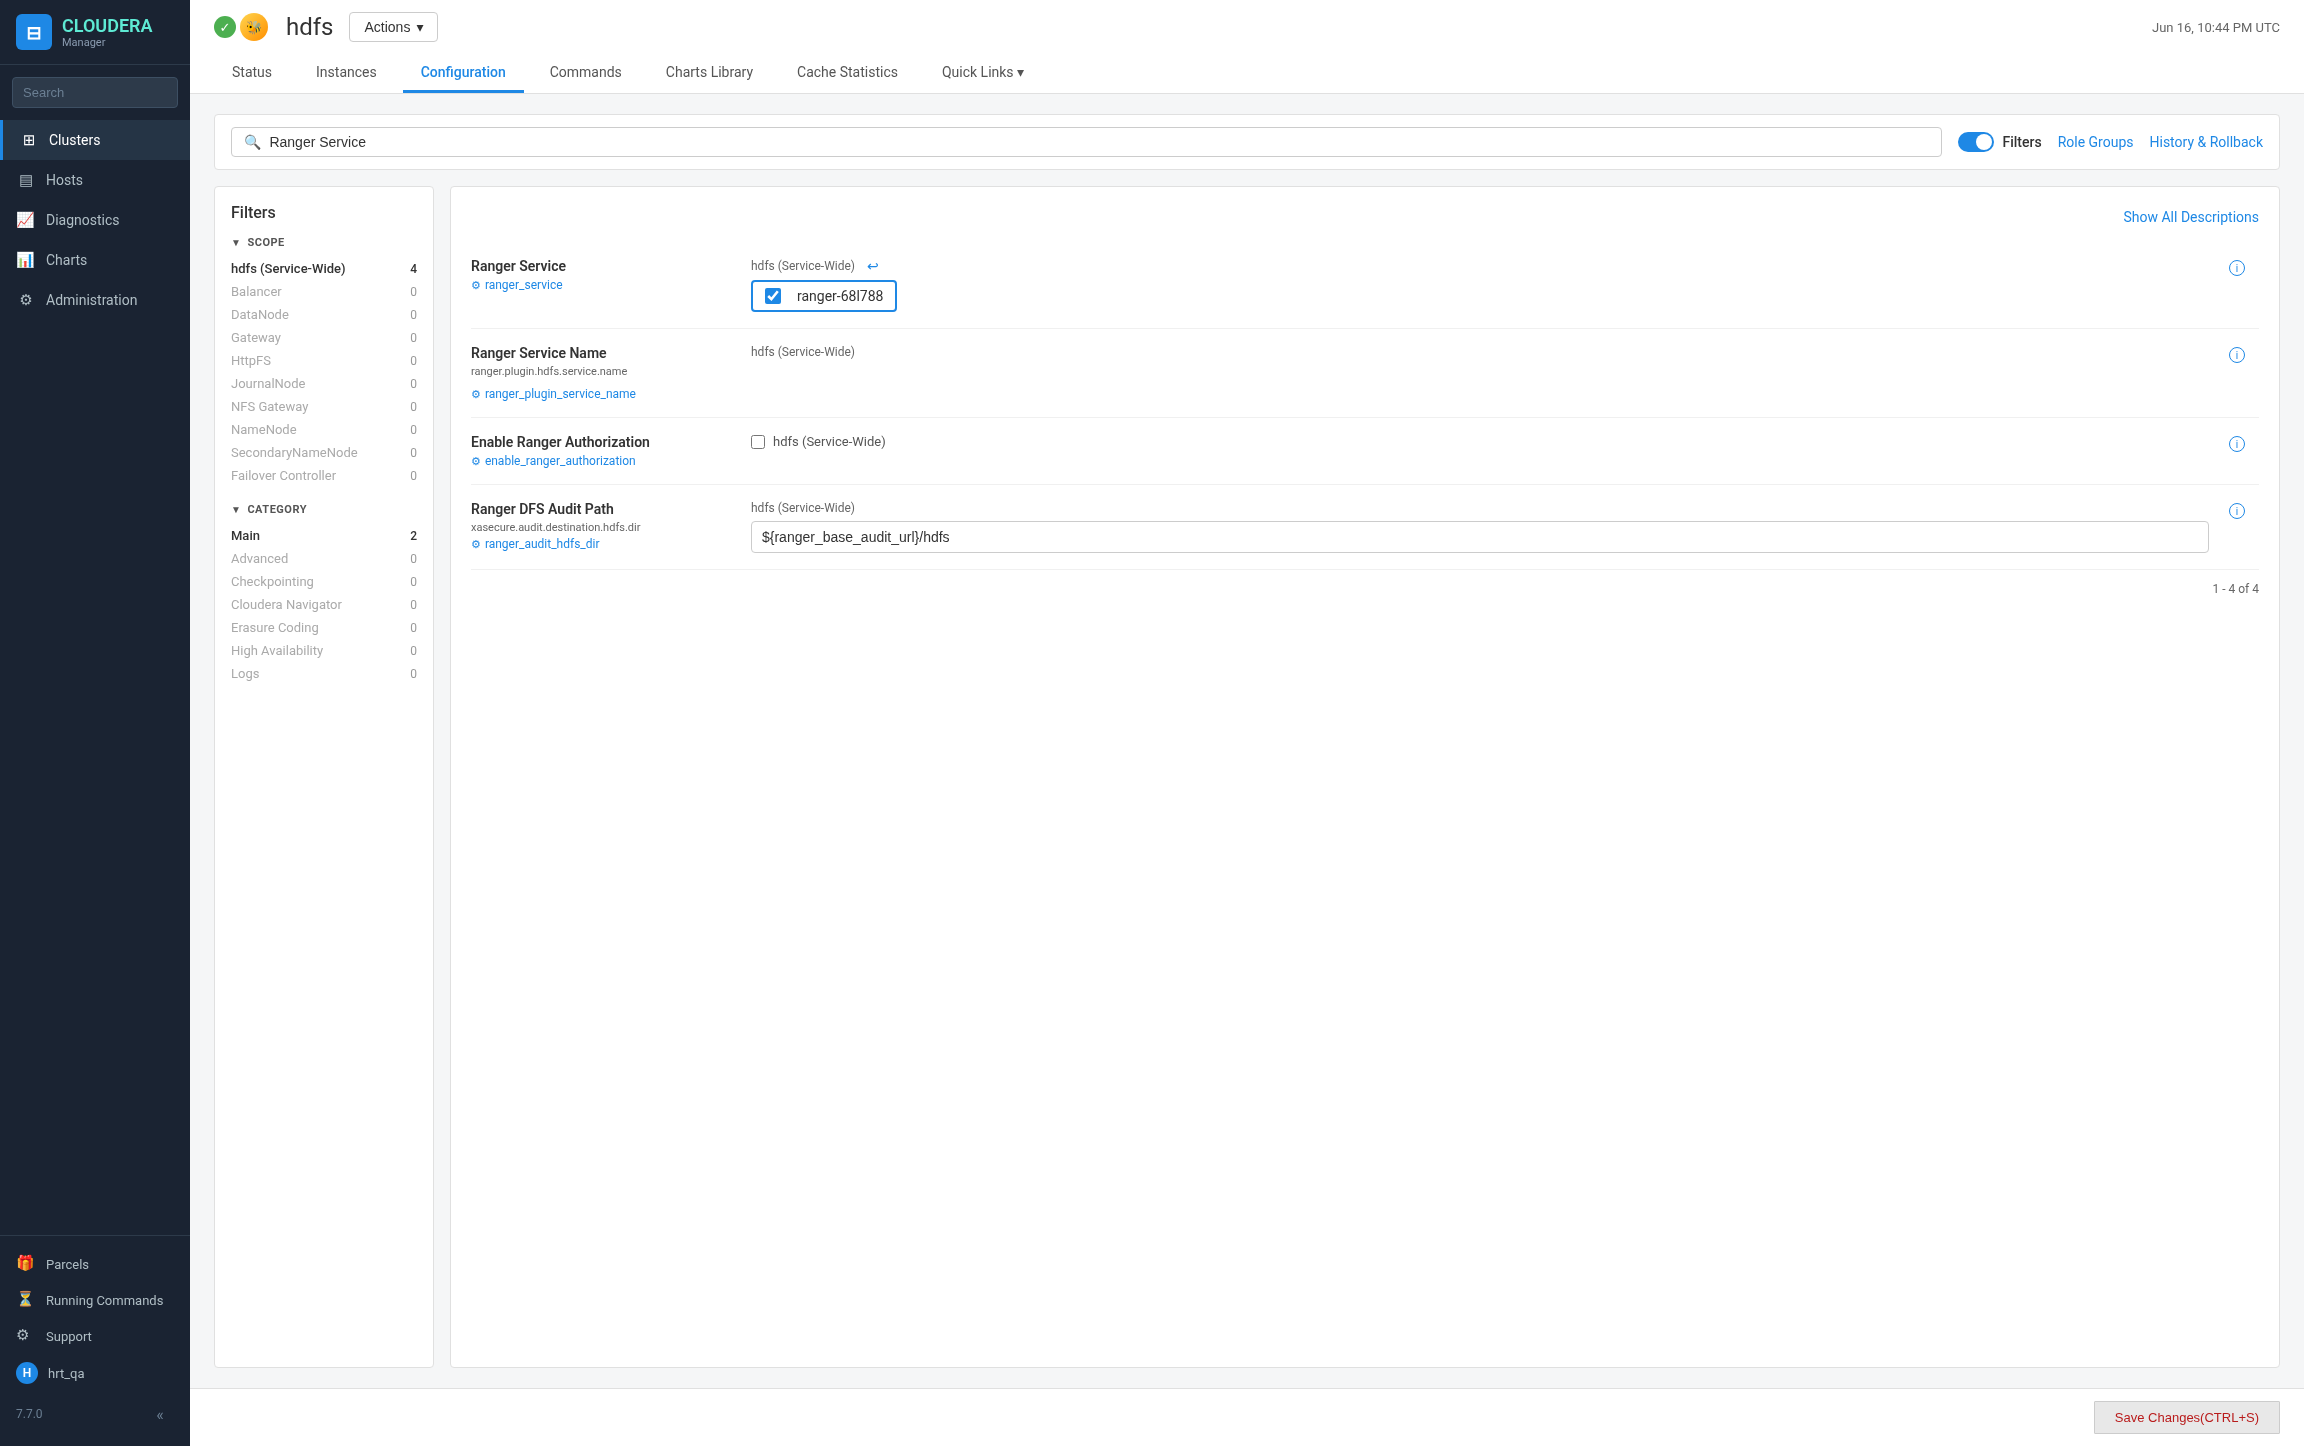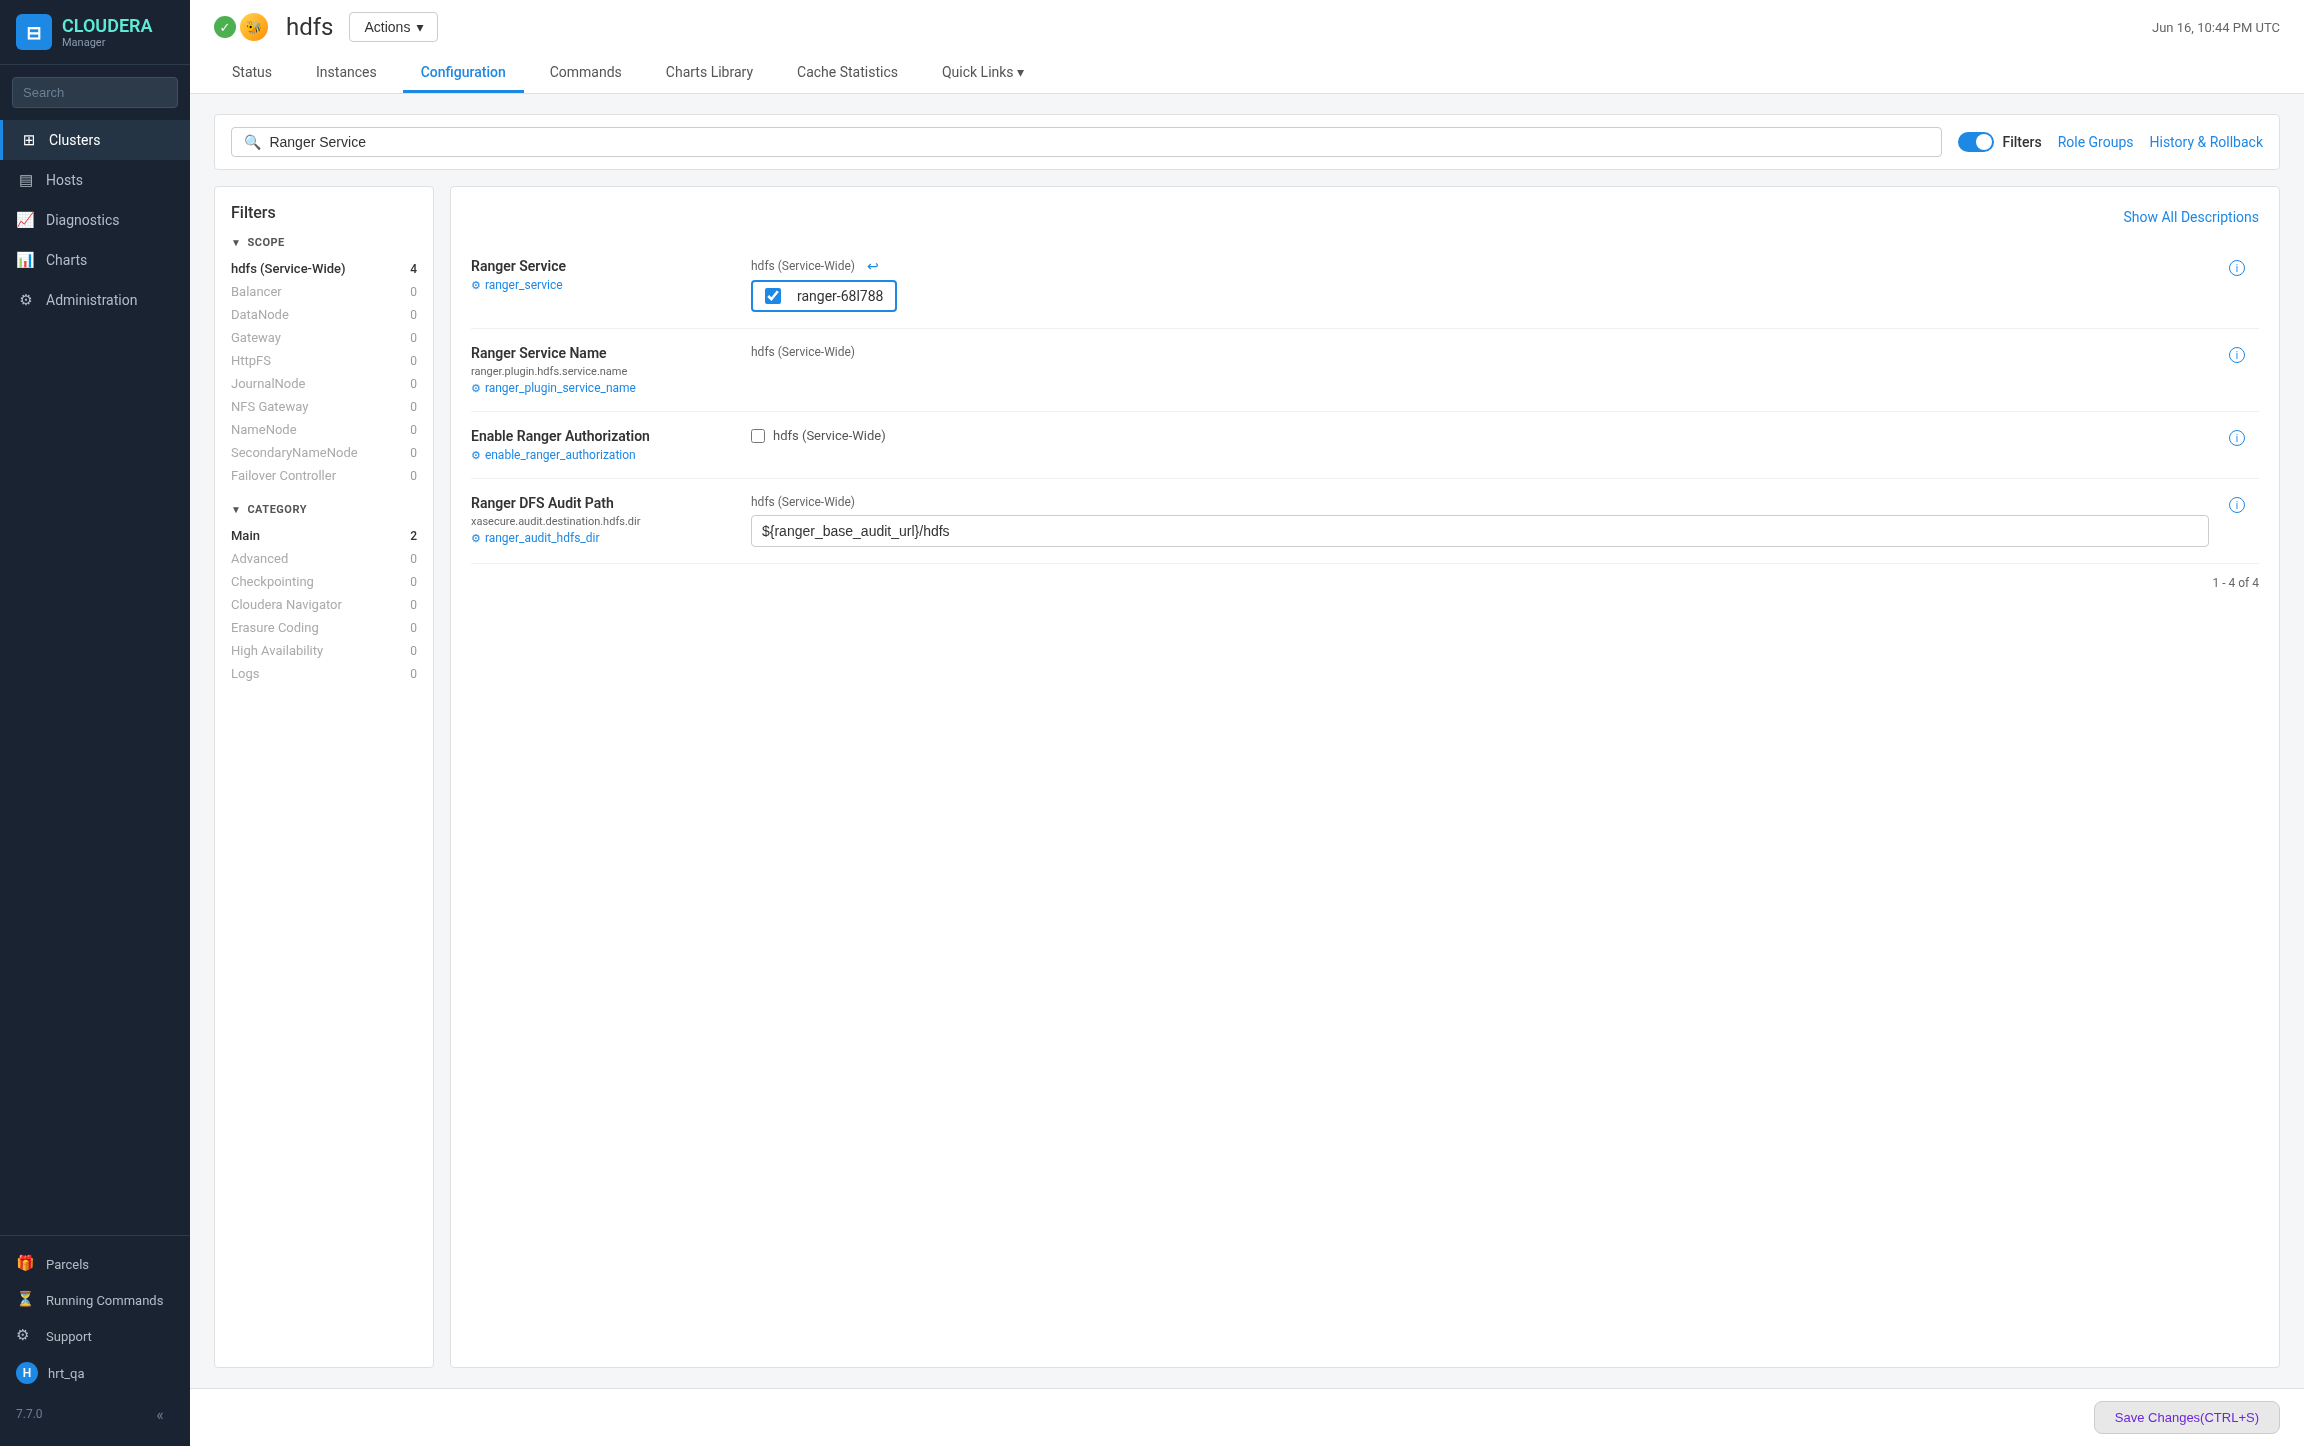--- a/index.html
+++ b/index.html
@@ -422,23 +422,23 @@
       background: white;
       border-top: 1px solid #e0e0e0;
       padding: 12px 24px;
       display: flex;
       justify-content: flex-end;
     }
     .save-btn {
       padding: 8px 20px;
       background: #e8e8e8;
       border: 1px solid #ccc;
-      border-radius: 8px;
+      border-radius: 1px;
       font-size: 13px;
-      color: #6d28d9;
+      color: #b91c1c;
       cursor: pointer;
     }
 
     
     .sidebar-nav::-webkit-scrollbar { width: 4px; }
     .sidebar-nav::-webkit-scrollbar-track { background: transparent; }
     .sidebar-nav::-webkit-scrollbar-thumb { background: #3d4f63; border-radius: 2px; }
   </style>
 </head>
 <body>
@@ -658,21 +658,21 @@
             <div class="config-info-col">
               <div class="info-icon">i</div>
             </div>
           </div>
         </div>
 
         <div class="config-item">
           <div class="config-row">
             <div class="config-label-col">
               <div class="config-label">Ranger Service Name</div>
-              <div style="font-size:11px;color:#666;margin-bottom:3px;">ranger.plugin.hdfs.service.name</div>
+              <div style="font-size:11px;color:#666;margin-bottom:9px;">ranger.plugin.hdfs.service.name</div>
               <div class="config-key">
                 <span class="gear">⚙</span>
                 <span>ranger_plugin_service_name</span>
               </div>
             </div>
             <div class="config-value-col">
               <div class="config-scope">
                 <span>hdfs (Service-Wide)</span>
               </div>
             </div>

